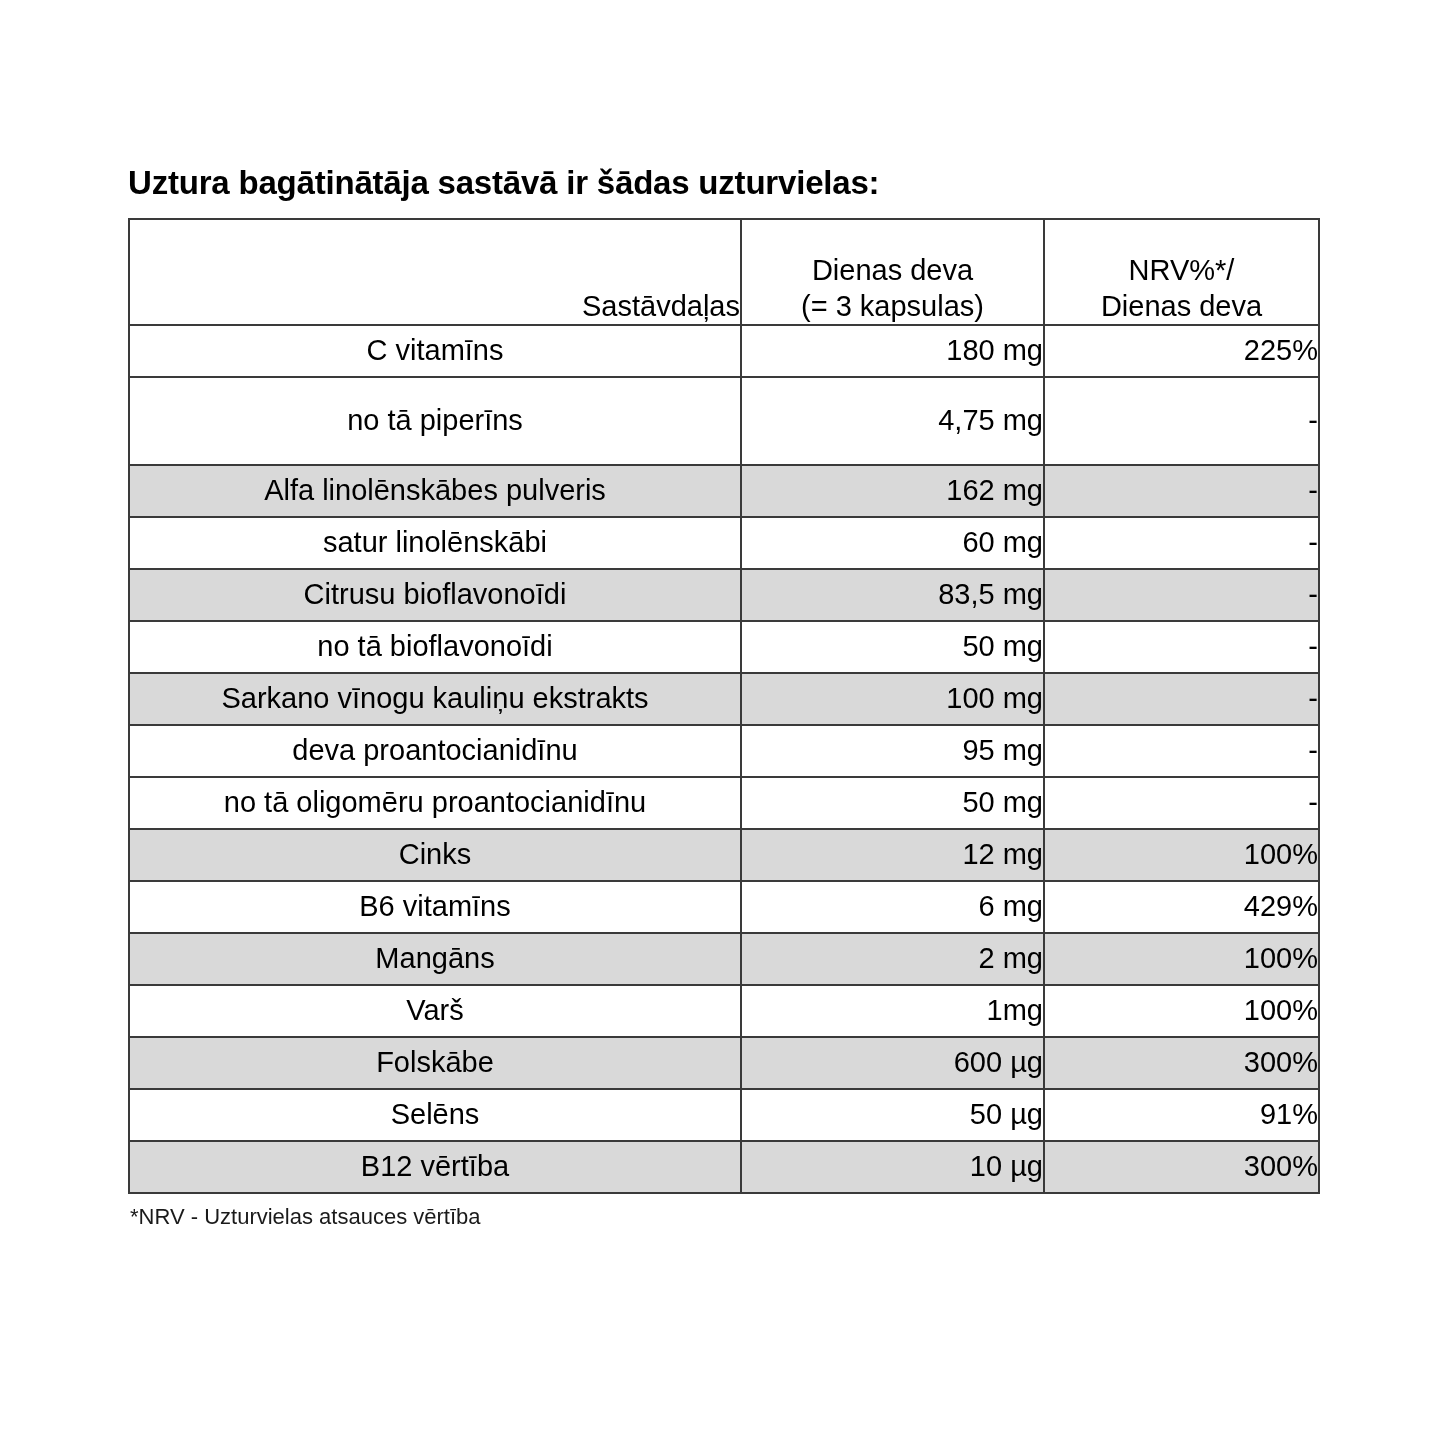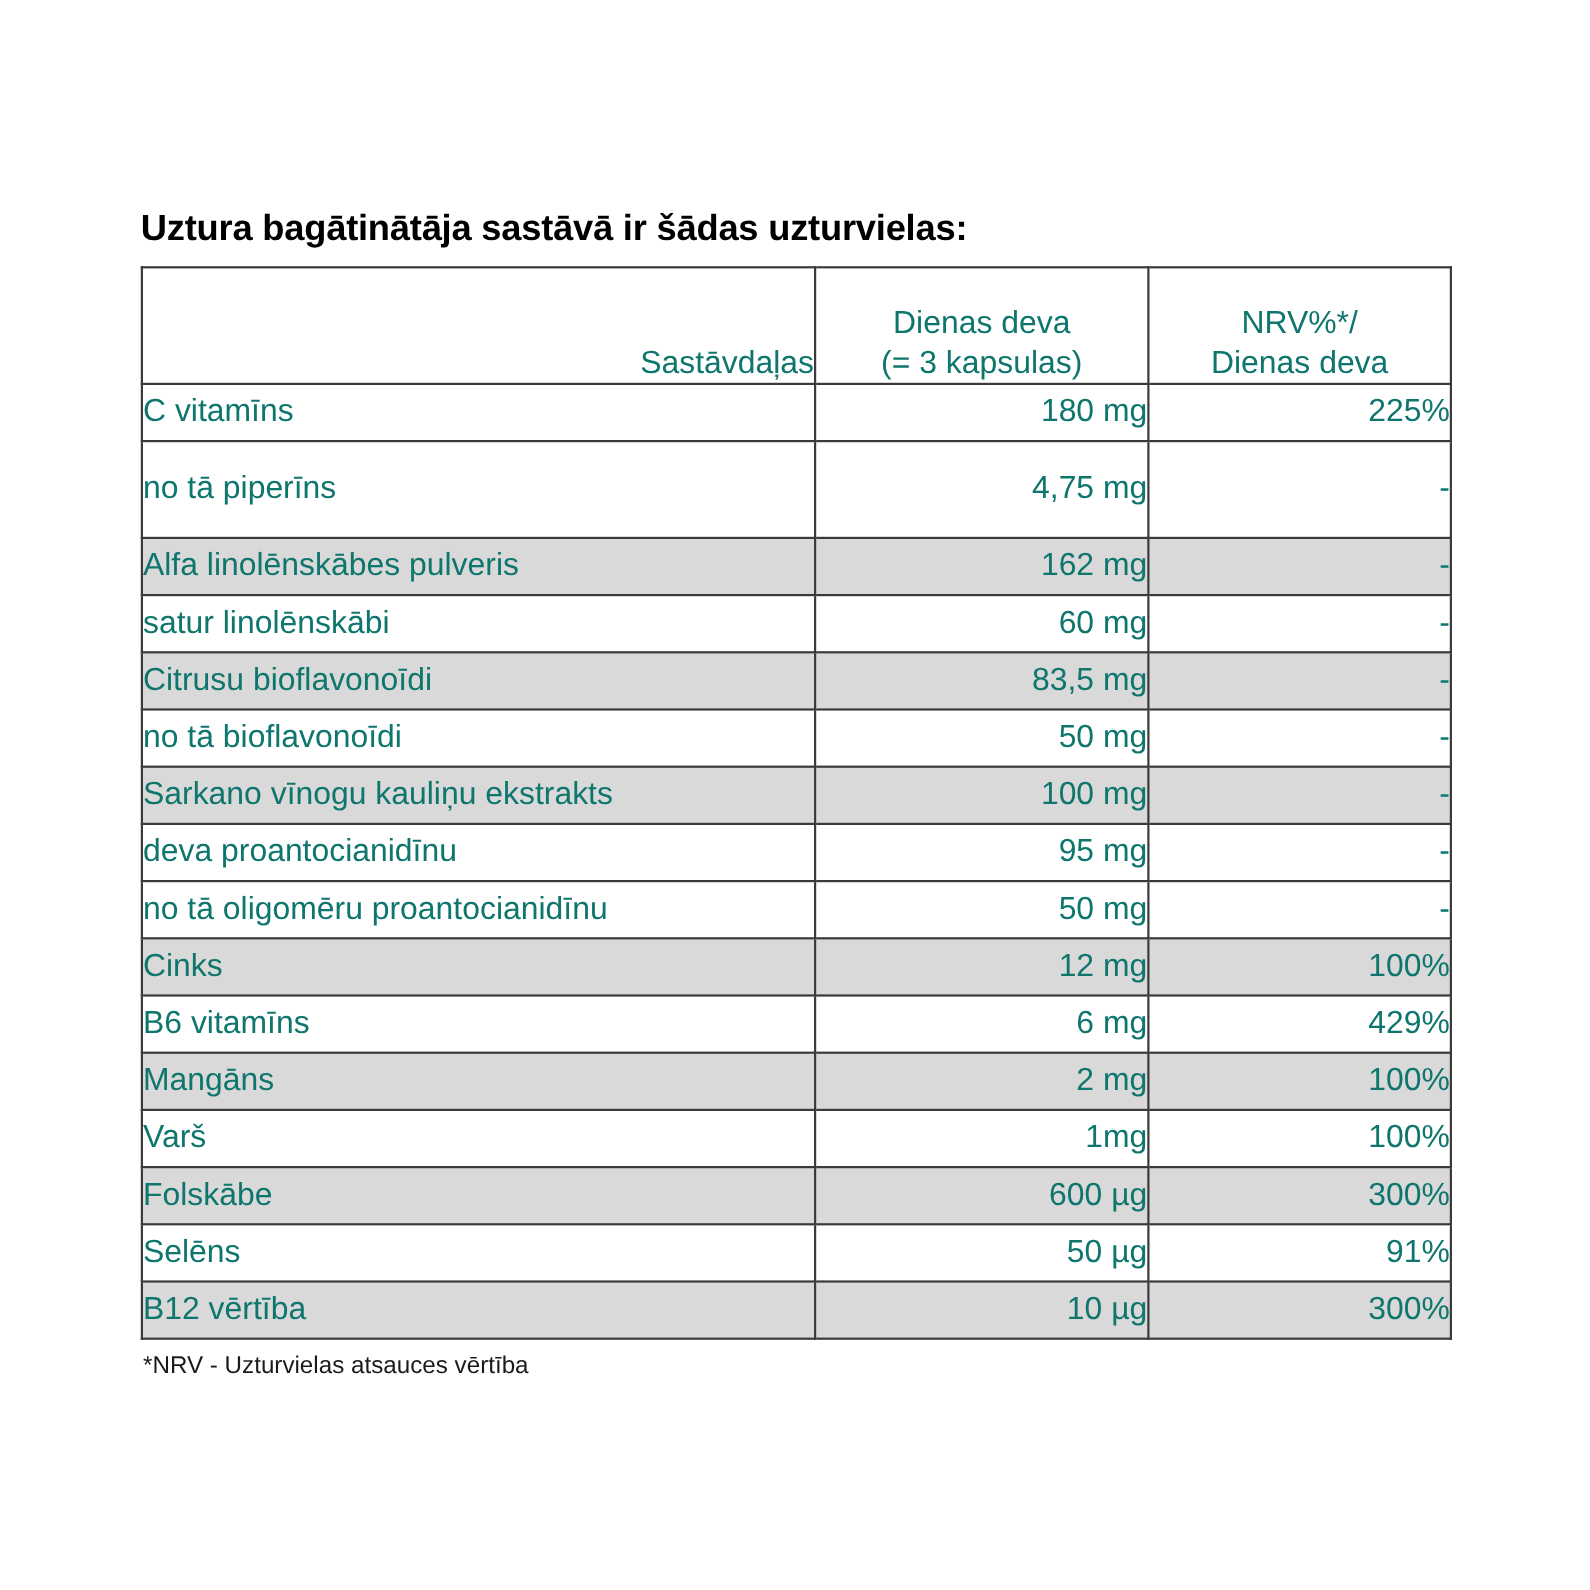--- a/index.html
+++ b/index.html
@@ -20,21 +20,21 @@
   .page {
     position: relative;
     width: 1445px;
     height: 1445px;
     box-sizing: border-box;
   }
 
   .sheet {
     position: absolute;
     left: 128px;
-    top: 188px;
+    top: 164px;
     width: 1190px;
   }
 
   .doc-title {
     font-size: 33px;
     font-weight: bold;
     letter-spacing: -0.2px;
     line-height: 1.15;
     margin: 0 0 16px 0;
     color: #000000;
@@ -52,21 +52,21 @@
   table.nutrition col.c-dose  { width: 303px; }
   table.nutrition col.c-nrv   { width: 275px; }
 
   table.nutrition th,
   table.nutrition td {
     border: 2px solid #3a3a3a;
     padding: 0;
     font-weight: normal;
     font-size: 29px;
     line-height: 1.22;
-    color: #0f766e;
+    color: #000000;
   }
 
   
   .hdr-name,
   .hdr-dose,
   .hdr-nrv {
     vertical-align: bottom;
     height: 104px;
   }
 
@@ -85,21 +85,21 @@
   .hdr-nrv .hline {
     display: block;
   }
 
   
   tbody td {
     height: 50px;
   }
 
   td.name {
-    text-align: left;
+    text-align: center;
     padding: 0 10px 0 14px;
   }
 
   td.dose,
   td.nrv {
     text-align: right;
     padding: 0 6px;
   }
 
   tr.shaded > td {

